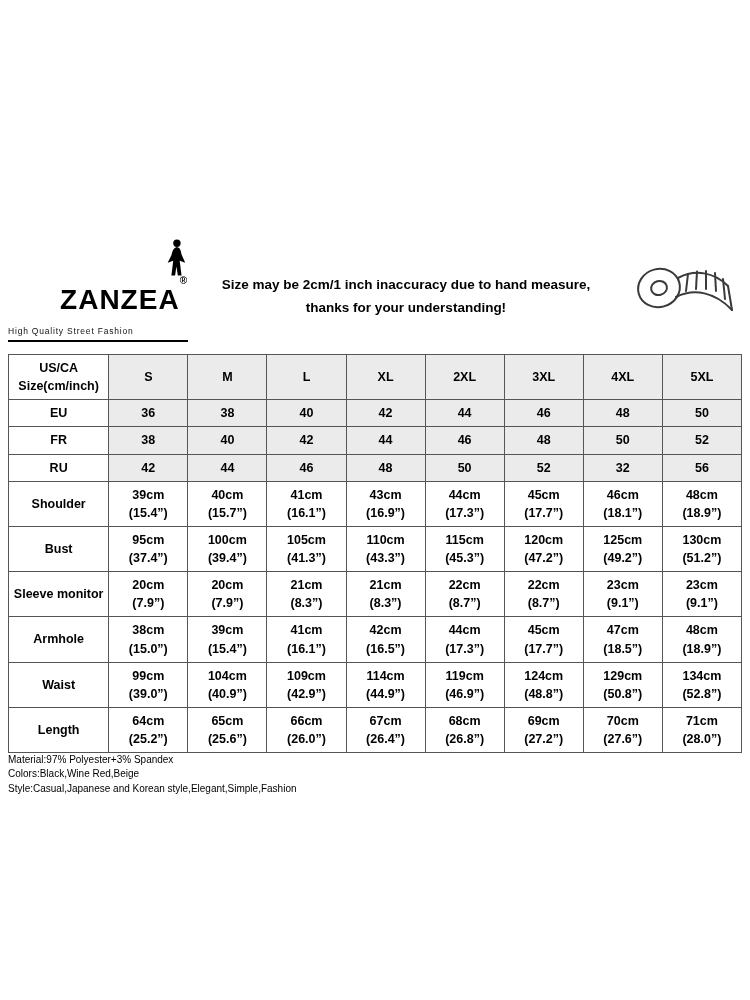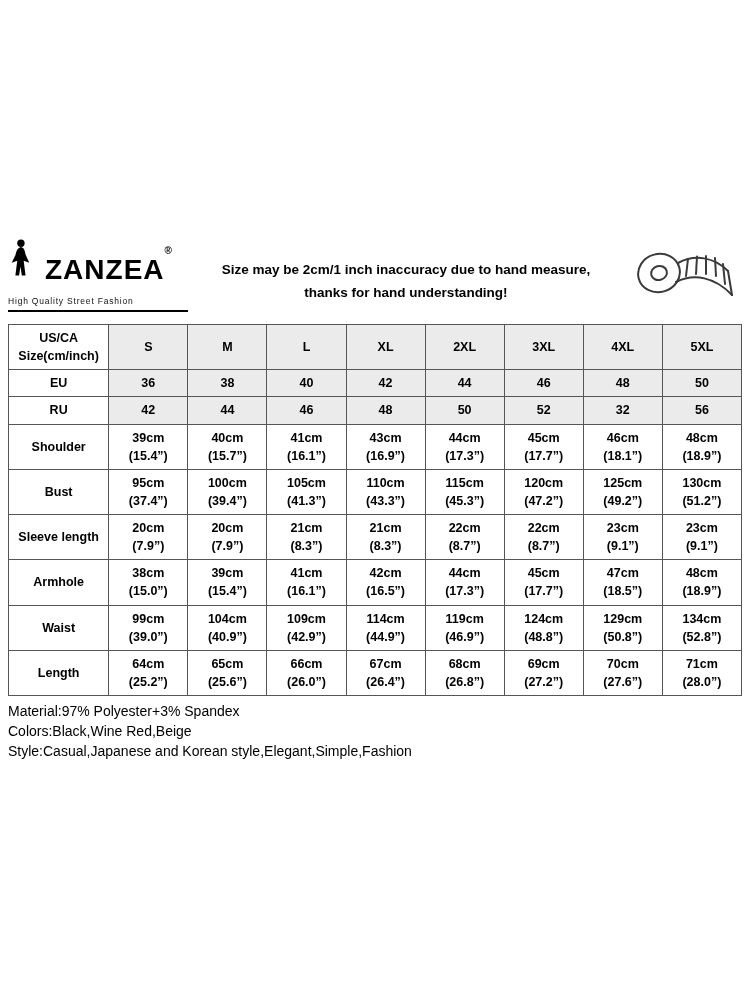--- a/index.html
+++ b/index.html
@@ -5,39 +5,39 @@
   html,body { margin:0; padding:0; background:#ffffff; }
   body {
     width:750px; height:1000px; overflow:hidden;
     font-family:"Liberation Sans", sans-serif; color:#000;
   }
   .page { box-sizing:border-box; padding:238px 8px 0 8px; }
 
   
   .top-banner { display:flex; align-items:center; margin-bottom:12px; }
   .logo-block { width:180px; flex:0 0 auto; padding-bottom:4px; border-bottom:2px solid #000; }
-  .logo-row { display:flex; align-items:flex-end; gap:13px; }
+  .logo-row { display:flex; align-items:flex-end; gap:2px;flex-direction:column; }
   .brand-name { font-size:28px; font-weight:bold; letter-spacing:1px; line-height:1; }
   .reg-mark { font-size:10px; font-weight:bold; vertical-align:top; position:relative; top:-10px; }
   .tagline { font-size:8.5px; letter-spacing:0.8px; margin-top:12px; color:#111; }
   .notice-block { flex:1 1 auto; text-align:center; font-weight:bold; font-size:13.5px; line-height:1.7; padding:0 4px;margin-top:14px; }
   .tape-block { width:118px; flex:0 0 auto; display:flex; justify-content:center; }
 
   
   table.size-table { width:100%; border-collapse:collapse; table-layout:fixed; }
   .size-table th, .size-table td {
     border:1px solid #555; text-align:center; vertical-align:middle;
     font-size:12.5px; font-weight:bold; padding:4px 2px; line-height:1.45;
     background:#fff; overflow:hidden;
   }
   .size-table .label-col { width:13%;border-radius:13px; }
   .size-table .shade { background:#ebebeb; }
 
   
-  .notes { margin-top:6px; font-size:14px; line-height:1.42; font-weight:normal; }
+  .notes { font-size:10px; line-height:1.42; font-weight:normal; }
   .notes div { white-space:nowrap; }
 </style>
 </head>
 <body>
 
 <div class="page">
 
   <div class="top-banner">
 
     <div class="logo-block">
@@ -50,21 +50,21 @@
             </g>
           </svg>
         </span>
         <span class="brand-name"><span>ZANZEA</span><span class="reg-mark">®</span></span>
       </div>
       <div class="tagline">High Quality Street Fashion</div>
     </div>
 
     <div class="notice-block">
       <div>Size may be 2cm/1 inch inaccuracy due to hand measure,</div>
-      <div>thanks for hand understanding!</div>
+      <div>thanks for your understanding!</div>
     </div>
 
     <div class="tape-block">
       <svg width="112" height="66" viewBox="0 0 112 66">
         <g fill="none" stroke="#3a3a3a" stroke-width="2" stroke-linecap="round">
           <ellipse cx="32" cy="31" rx="21" ry="19" transform="rotate(-15 32 31)"></ellipse>
           <ellipse cx="32" cy="31" rx="8" ry="7" transform="rotate(-15 32 31)"></ellipse>
           <path d="M51 21 C 68 12, 87 15, 101 29"></path>
           <path d="M49 40 C 67 31, 88 35, 105 53"></path>
           <line x1="61" y1="17" x2="59" y2="34"></line>
@@ -98,20 +98,31 @@
           <td class="shade">36</td>
           <td class="shade">38</td>
           <td class="shade">40</td>
           <td class="shade">42</td>
           <td class="shade">44</td>
           <td class="shade">46</td>
           <td class="shade">48</td>
           <td class="shade">50</td>
         </tr>
         <tr>
+          <th class="label-col">FR</th>
+          <td class="shade">38</td>
+          <td class="shade">40</td>
+          <td class="shade">42</td>
+          <td class="shade">44</td>
+          <td class="shade">46</td>
+          <td class="shade">48</td>
+          <td class="shade">50</td>
+          <td class="shade">52</td>
+        </tr>
+        <tr>
           <th class="label-col">RU</th>
           <td class="shade">42</td>
           <td class="shade">44</td>
           <td class="shade">46</td>
           <td class="shade">48</td>
           <td class="shade">50</td>
           <td class="shade">52</td>
           <td class="shade">32</td>
           <td class="shade">56</td>
         </tr>
@@ -131,21 +142,21 @@
           <td>95cm<br>(37.4”)</td>
           <td>100cm<br>(39.4”)</td>
           <td>105cm<br>(41.3”)</td>
           <td>110cm<br>(43.3”)</td>
           <td>115cm<br>(45.3”)</td>
           <td>120cm<br>(47.2”)</td>
           <td>125cm<br>(49.2”)</td>
           <td>130cm<br>(51.2”)</td>
         </tr>
         <tr>
-          <th class="label-col">Sleeve length</th>
+          <th class="label-col">Sleeve monitor</th>
           <td>20cm<br>(7.9”)</td>
           <td>20cm<br>(7.9”)</td>
           <td>21cm<br>(8.3”)</td>
           <td>21cm<br>(8.3”)</td>
           <td>22cm<br>(8.7”)</td>
           <td>22cm<br>(8.7”)</td>
           <td>23cm<br>(9.1”)</td>
           <td>23cm<br>(9.1”)</td>
         </tr>
         <tr>

